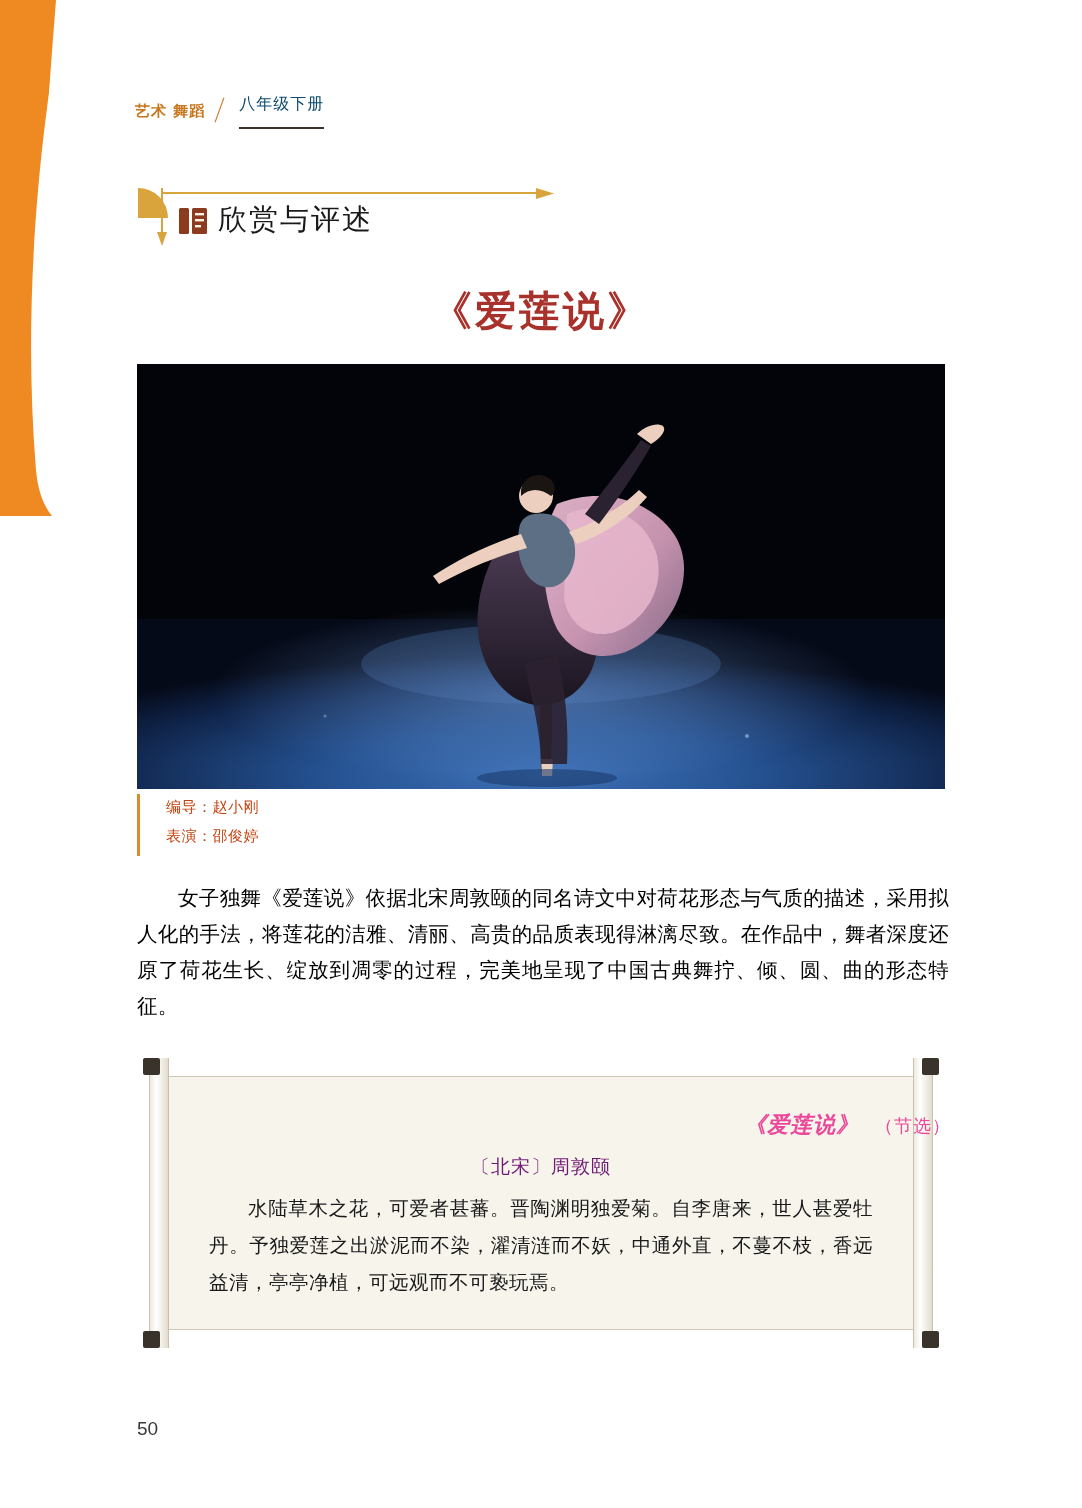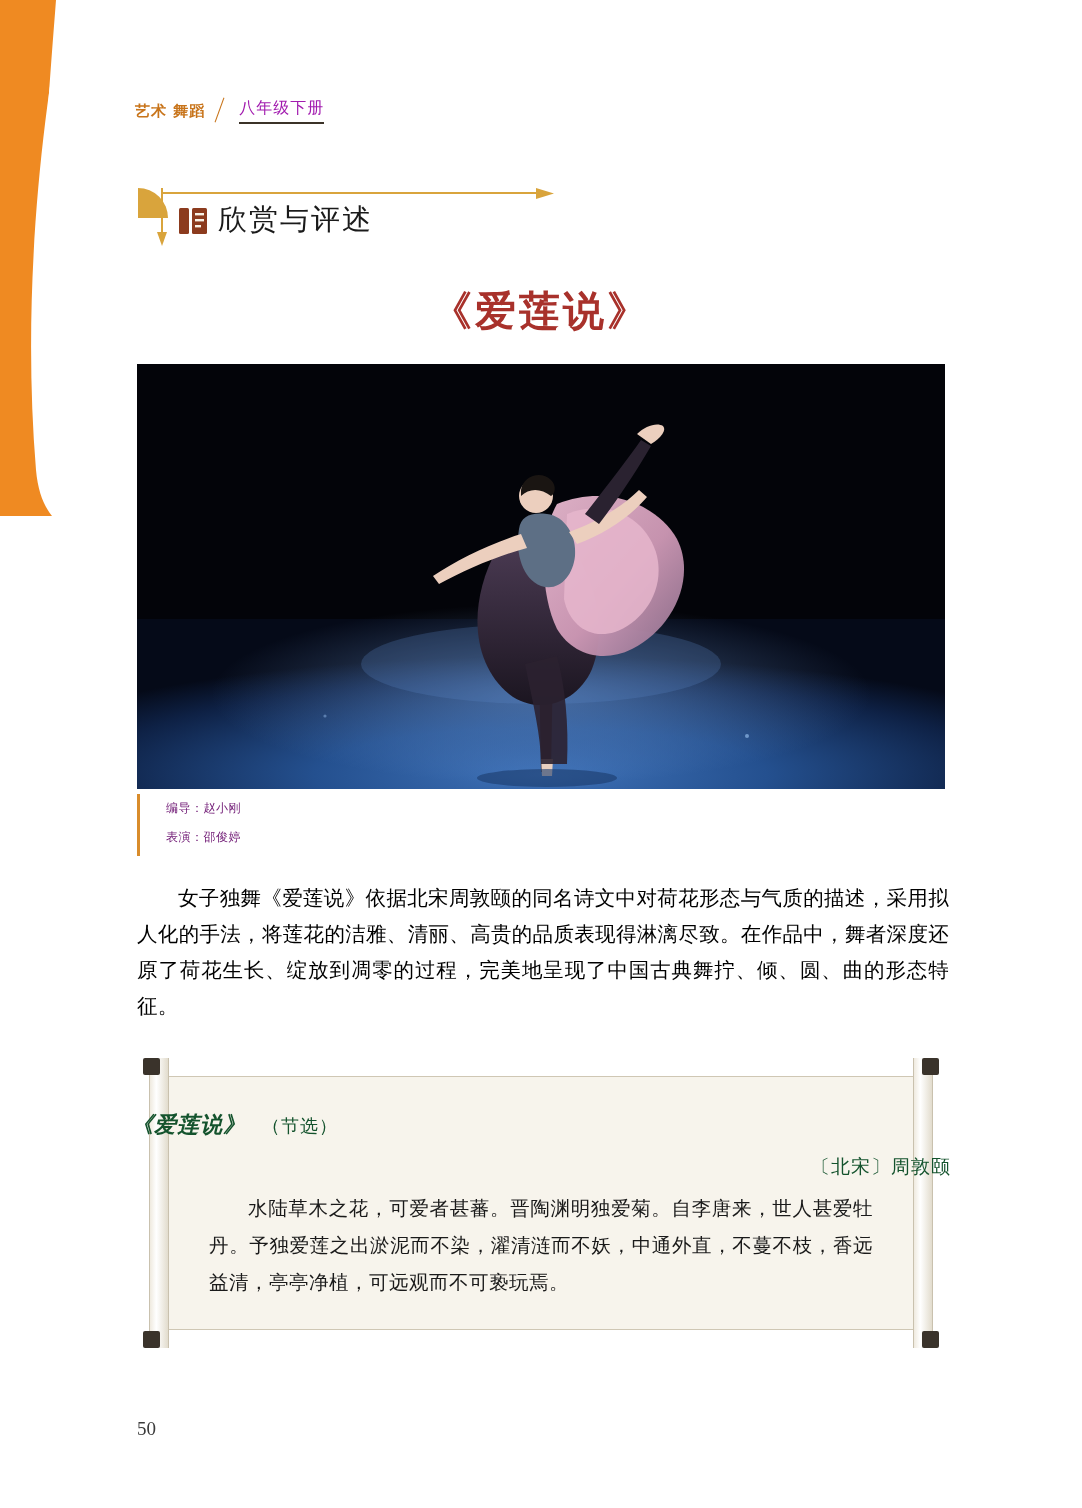--- a/index.html
+++ b/index.html
@@ -60,26 +60,26 @@
     content: "";
     position: absolute;
     left: 14px;
     top: -2px;
     width: 1px;
     height: 26px;
     background: #c8741a;
     transform: rotate(20deg);
   }
   .breadcrumb .grade {
-    color: #a21caf;
+    color: #0c4a6e;
     font-size: 16px;
     font-family: "DejaVu Sans", sans-serif;
     letter-spacing: 1px;
     border-bottom: 2px solid #3b3228;
-    padding-bottom: 3px;
+    padding-bottom: 12px;
   }
 
   
   .section-head {
     position: absolute;
     left: 136px;
     top: 176px;
     width: 420px;
     height: 76px;
   }
@@ -152,24 +152,24 @@
   .caption {
     position: absolute;
     left: 137px;
     top: 794px;
     height: 62px;
     padding-left: 26px;
     border-left: 3px solid #d98c2b;
     box-sizing: border-box;
   }
   .caption div {
-    font-size: 12px;
-    color: #701a75;
+    font-size: 15px;
+    color: #c2410c;
     line-height: 29px;
-    font-family: Liberation Serif, serif;
+    font-family: Liberation Mono, monospace;
     letter-spacing: 0.5px;
   }
 
   
   .body-text {
     position: absolute;
     left: 137px;
     top: 880px;
     width: 812px;
     font-size: 20.5px;
@@ -219,43 +219,43 @@
   .scroll .knob.tl { left: 12px; top: 0; }
   .scroll .knob.bl { left: 12px; bottom: 0; }
   .scroll .knob.tr { right: 12px; top: 0; }
   .scroll .knob.br { right: 12px; bottom: 0; }
 
   .poem-title {
     position: absolute;
     left: 0;
     right: 0;
     top: 52px;
-    text-align: left;
+    text-align: right;
     font-size: 22px;
-    color: #14532d;
+    color: #ec4899;
     font-family: "DejaVu Serif", serif;
     font-weight: bold;
     font-style: italic;
     letter-spacing: 1px;
   }
   .poem-title .excerpt {
     font-size: 18px;
     font-weight: normal;
     font-style: normal;
     margin-left: 16px;
     font-family: "DejaVu Serif", serif;
   }
   .poem-author {
     position: absolute;
     left: 0;
     right: 0;
     top: 96px;
-    text-align: right;
+    text-align: center;
     font-size: 19px;
-    color: #14532d;
+    color: #701a75;
     font-family: Liberation Serif, serif;
     letter-spacing: 1px;
   }
   .poem-body {
     position: absolute;
     left: 78px;
     right: 78px;
     top: 134px;
     font-size: 19.5px;
     line-height: 37px;
@@ -266,21 +266,21 @@
     letter-spacing: 0.5px;
   }
 
   
   .page-number {
     position: absolute;
     left: 137px;
     top: 1418px;
     font-size: 19px;
     color: #3a3a3a;
-    font-family: Liberation Serif, serif;
+    font-family: Liberation Sans, sans-serif;
   }
 </style>
 </head>
 <body>
 
 <div class="page">
 
   <div class="left-deco">
     <svg width="70" height="520" viewBox="0 0 70 520" xmlns="http://www.w3.org/2000/svg">
       <path d="M0,0 L64,0 C 40,130 22,300 36,470 C 38,492 44,506 52,516 L0,516 Z" fill="#ef8a22"></path>

